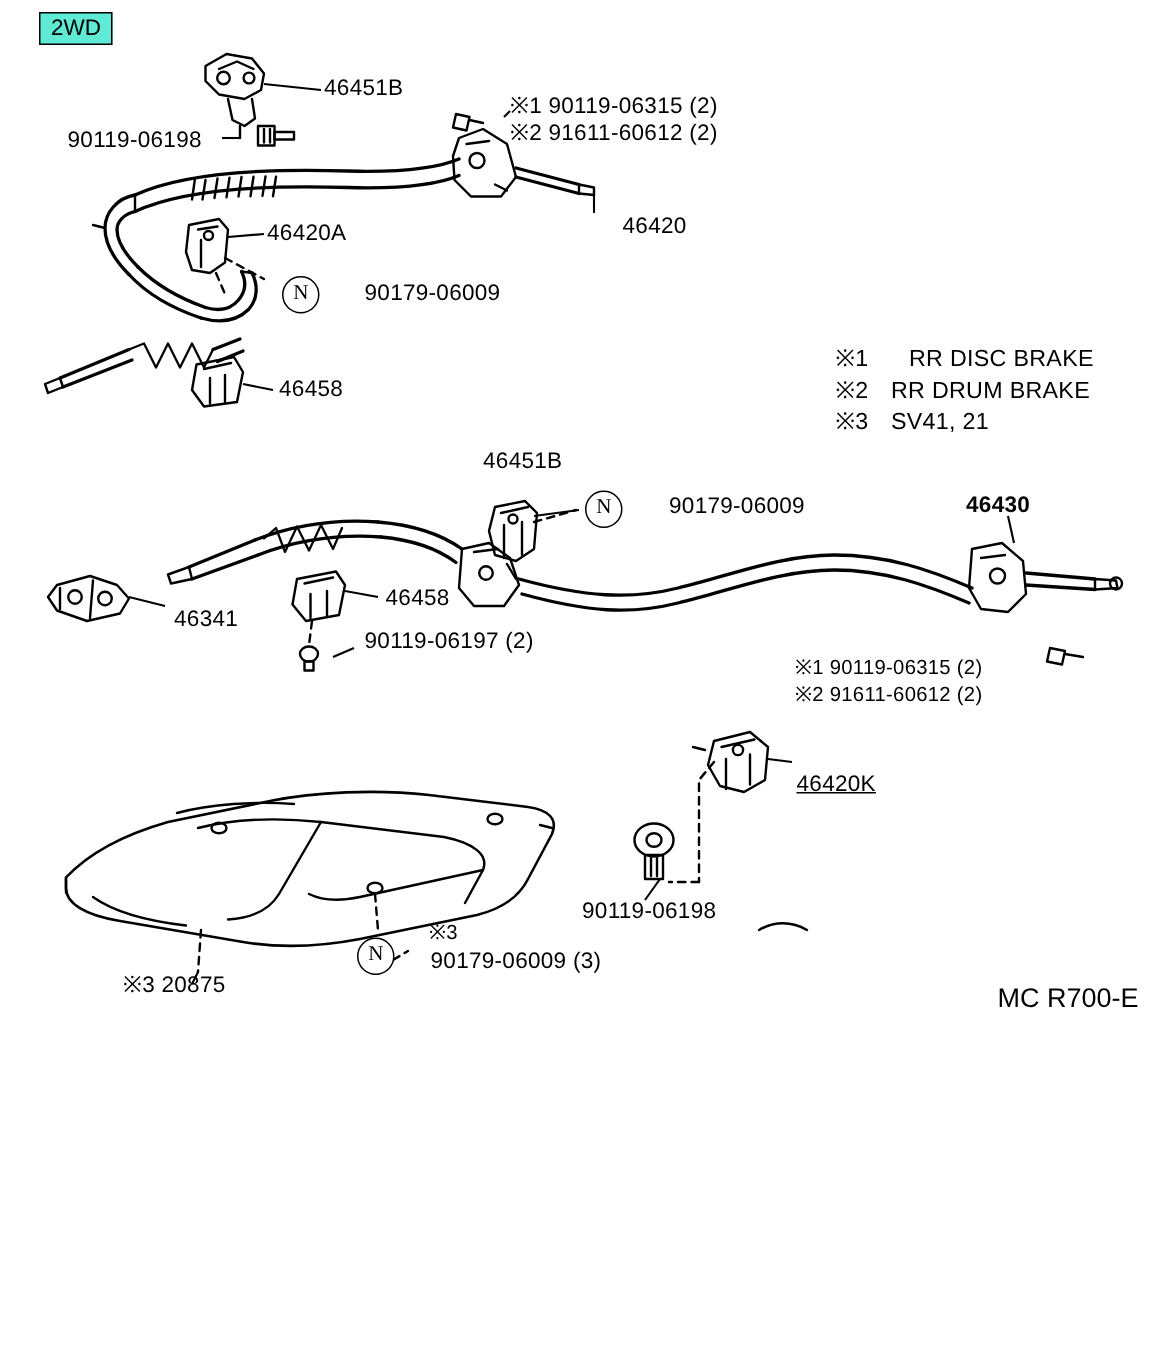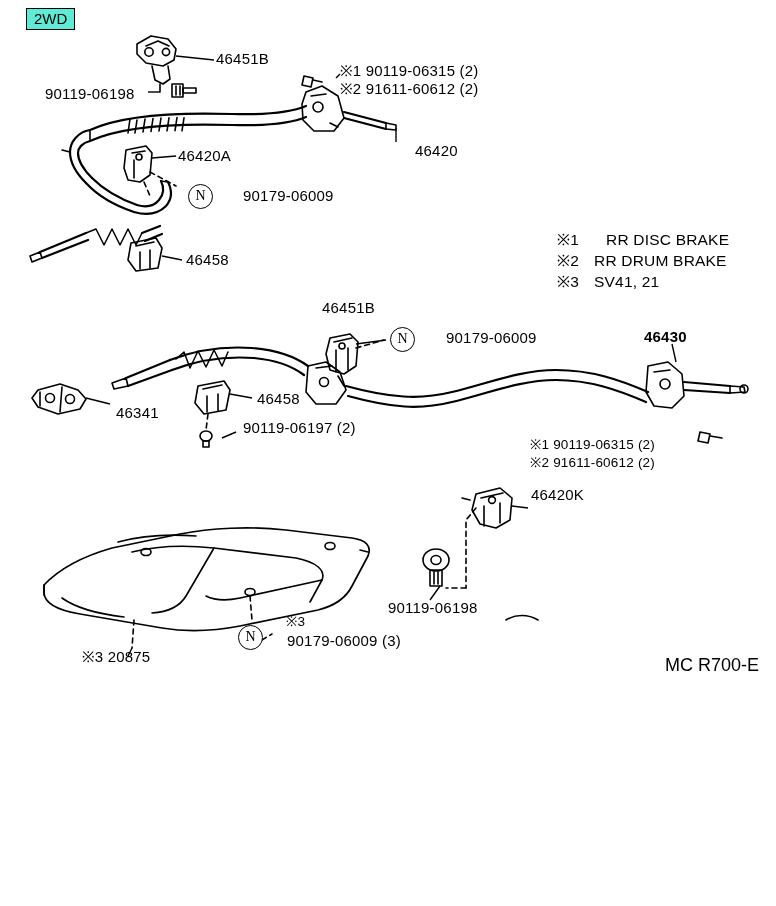--- a/index.html
+++ b/index.html
@@ -252,21 +252,21 @@
 
   <div class="lbl" style="left:322px; top:299px;">46451B</div>
   <div class="lbl" style="left:446px; top:329px;">90179-06009</div>
   <div class="lbl" style="left:644px; top:328px;font-weight:bold;">46430</div>
   <div class="lbl" style="left:116px; top:404px;">46341</div>
   <div class="lbl" style="left:257px; top:390px;">46458</div>
   <div class="lbl" style="left:243px; top:419px;">90119-06197 (2)</div>
   <div class="lbl sm" style="left:530px; top:437px;">※1 90119-06315 (2)</div>
   <div class="lbl sm" style="left:530px; top:455px;">※2 91611-60612 (2)</div>
 
-  <div class="lbl" style="left:531px; top:486px;">46420K</div>
+  <div class="lbl" style="left:531px; top:514px;text-decoration:underline;">46420K</div>
   <div class="lbl" style="left:388px; top:599px;">90119-06198</div>
   <div class="lbl" style="left:82px; top:648px;">※3 20875</div>
   <div class="lbl" style="left:287px; top:632px;">90179-06009 (3)</div>
   <div class="lbl sm" style="left:286px; top:614px;">※3</div>
 
   <div class="marker-n" style="left:188px; top:184px;">N</div>
   <div class="marker-n" style="left:390px; top:327px;">N</div>
   <div class="marker-n" style="left:238px; top:625px;">N</div>
 
   <div class="lbl legend" style="left:557px; top:229px;">※1</div>

